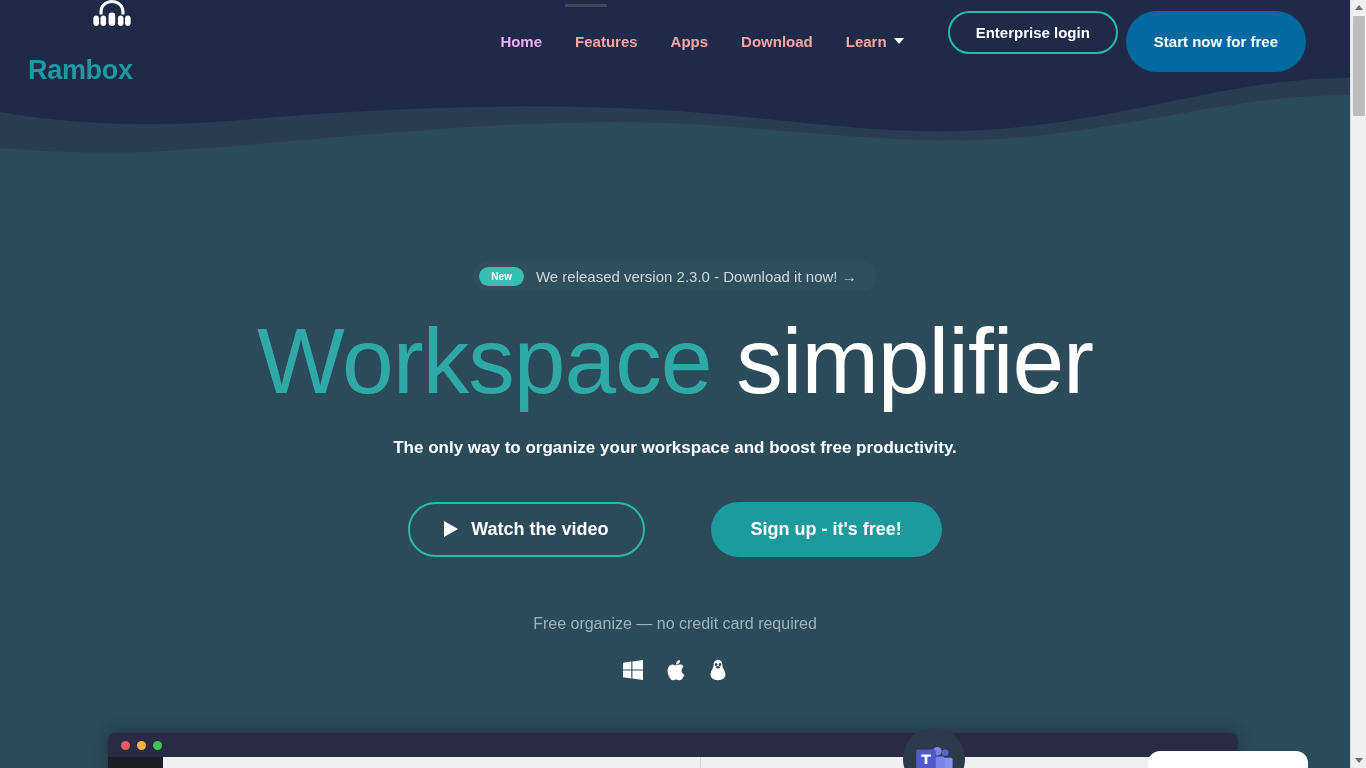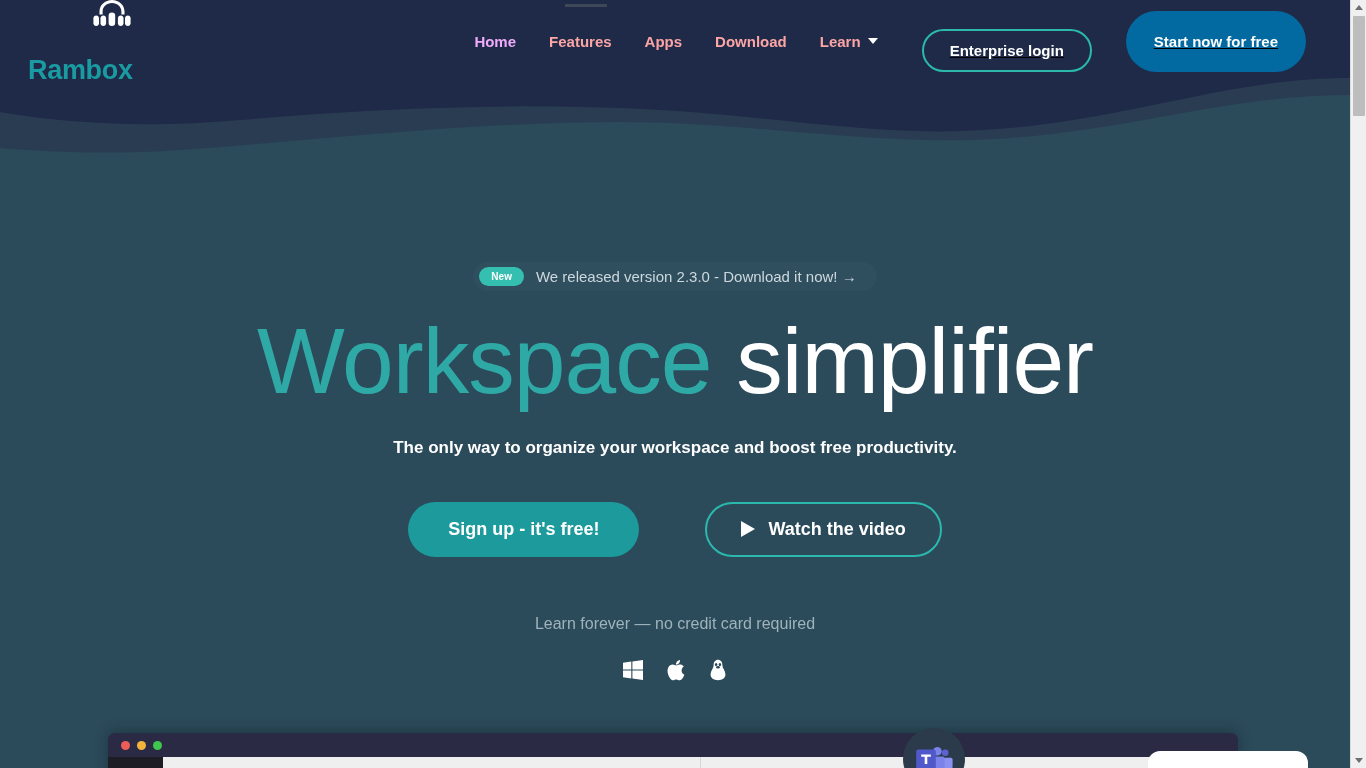--- a/index.html
+++ b/index.html
@@ -66,23 +66,22 @@
   .nav-link.active { color:#f0abfc; }
   .caret {
     width:0; height:0;
     border-left:5px solid transparent;
     border-right:5px solid transparent;
     border-top:6px solid #ffffff;
     display:inline-block;
   }
 
   .nav-actions {
-    display:flex; align-items:flex-end; gap:34px;
+    display:flex; align-items:flex-start; gap:8px;
     margin-left:44px;
-    text-decoration:underline;
   }
   .btn {
     border:none; cursor:pointer;
     font-family:"Liberation Sans", sans-serif;
     font-weight:bold;
     white-space:nowrap;
   }
   .btn-ghost {
     background:transparent;
     border:2px solid #2bb8ad;
@@ -331,28 +330,28 @@
     <a class="announce" href="#">
       <span class="announce-badge">New</span>
       <span class="announce-text">We released version 2.3.0 - Download it now! →</span>
     </a>
 
     <h1 class="headline"><span class="accent">Workspace</span><span class="plain"> simplifier</span></h1>
 
     <p class="subhead">The only way to organize your workspace and boost free productivity.</p>
 
     <div class="cta-row">
-      <button class="btn cta-primary">Sign up - it's free!</button>
       <button class="btn cta-secondary">
         <span class="play-tri"></span>
         <span>Watch the video</span>
       </button>
-    </div>
-
-    <p class="freenote">Learn forever — no credit card required</p>
+      <button class="btn cta-primary">Sign up - it's free!</button>
+    </div>
+
+    <p class="freenote">Free organize — no credit card required</p>
 
     <div class="platforms">
       <span>
         <svg width="20" height="20" viewBox="0 0 20 20" xmlns="http://www.w3.org/2000/svg">
           <path d="M0 2.8 L8.3 1.6 L8.3 9.4 L0 9.4 Z M9.4 1.45 L20 0 L20 9.4 L9.4 9.4 Z M0 10.6 L8.3 10.6 L8.3 18.4 L0 17.2 Z M9.4 10.6 L20 10.6 L20 20 L9.4 18.55 Z" fill="#ffffff"></path>
         </svg>
       </span>
       <span>
         <svg width="18" height="22" viewBox="0 0 18 22" xmlns="http://www.w3.org/2000/svg">
           <path d="M14.6 11.5 c0-2.6 2.1-3.8 2.2-3.9 -1.2-1.8-3.1-2-3.8-2 -1.6-.2-3.1.9-3.9.9 -.8 0-2.1-.9-3.4-.9 -1.8 0-3.4 1-4.3 2.6 -1.8 3.2-.5 7.9 1.3 10.5 .9 1.3 1.9 2.7 3.2 2.6 1.3-.05 1.8-.84 3.4-.84 1.6 0 2 .84 3.4.81 1.4-.02 2.3-1.3 3.2-2.6 1-1.5 1.4-2.9 1.4-3 0 0-2.7-1-2.7-4.1Z" fill="#ffffff"></path>

